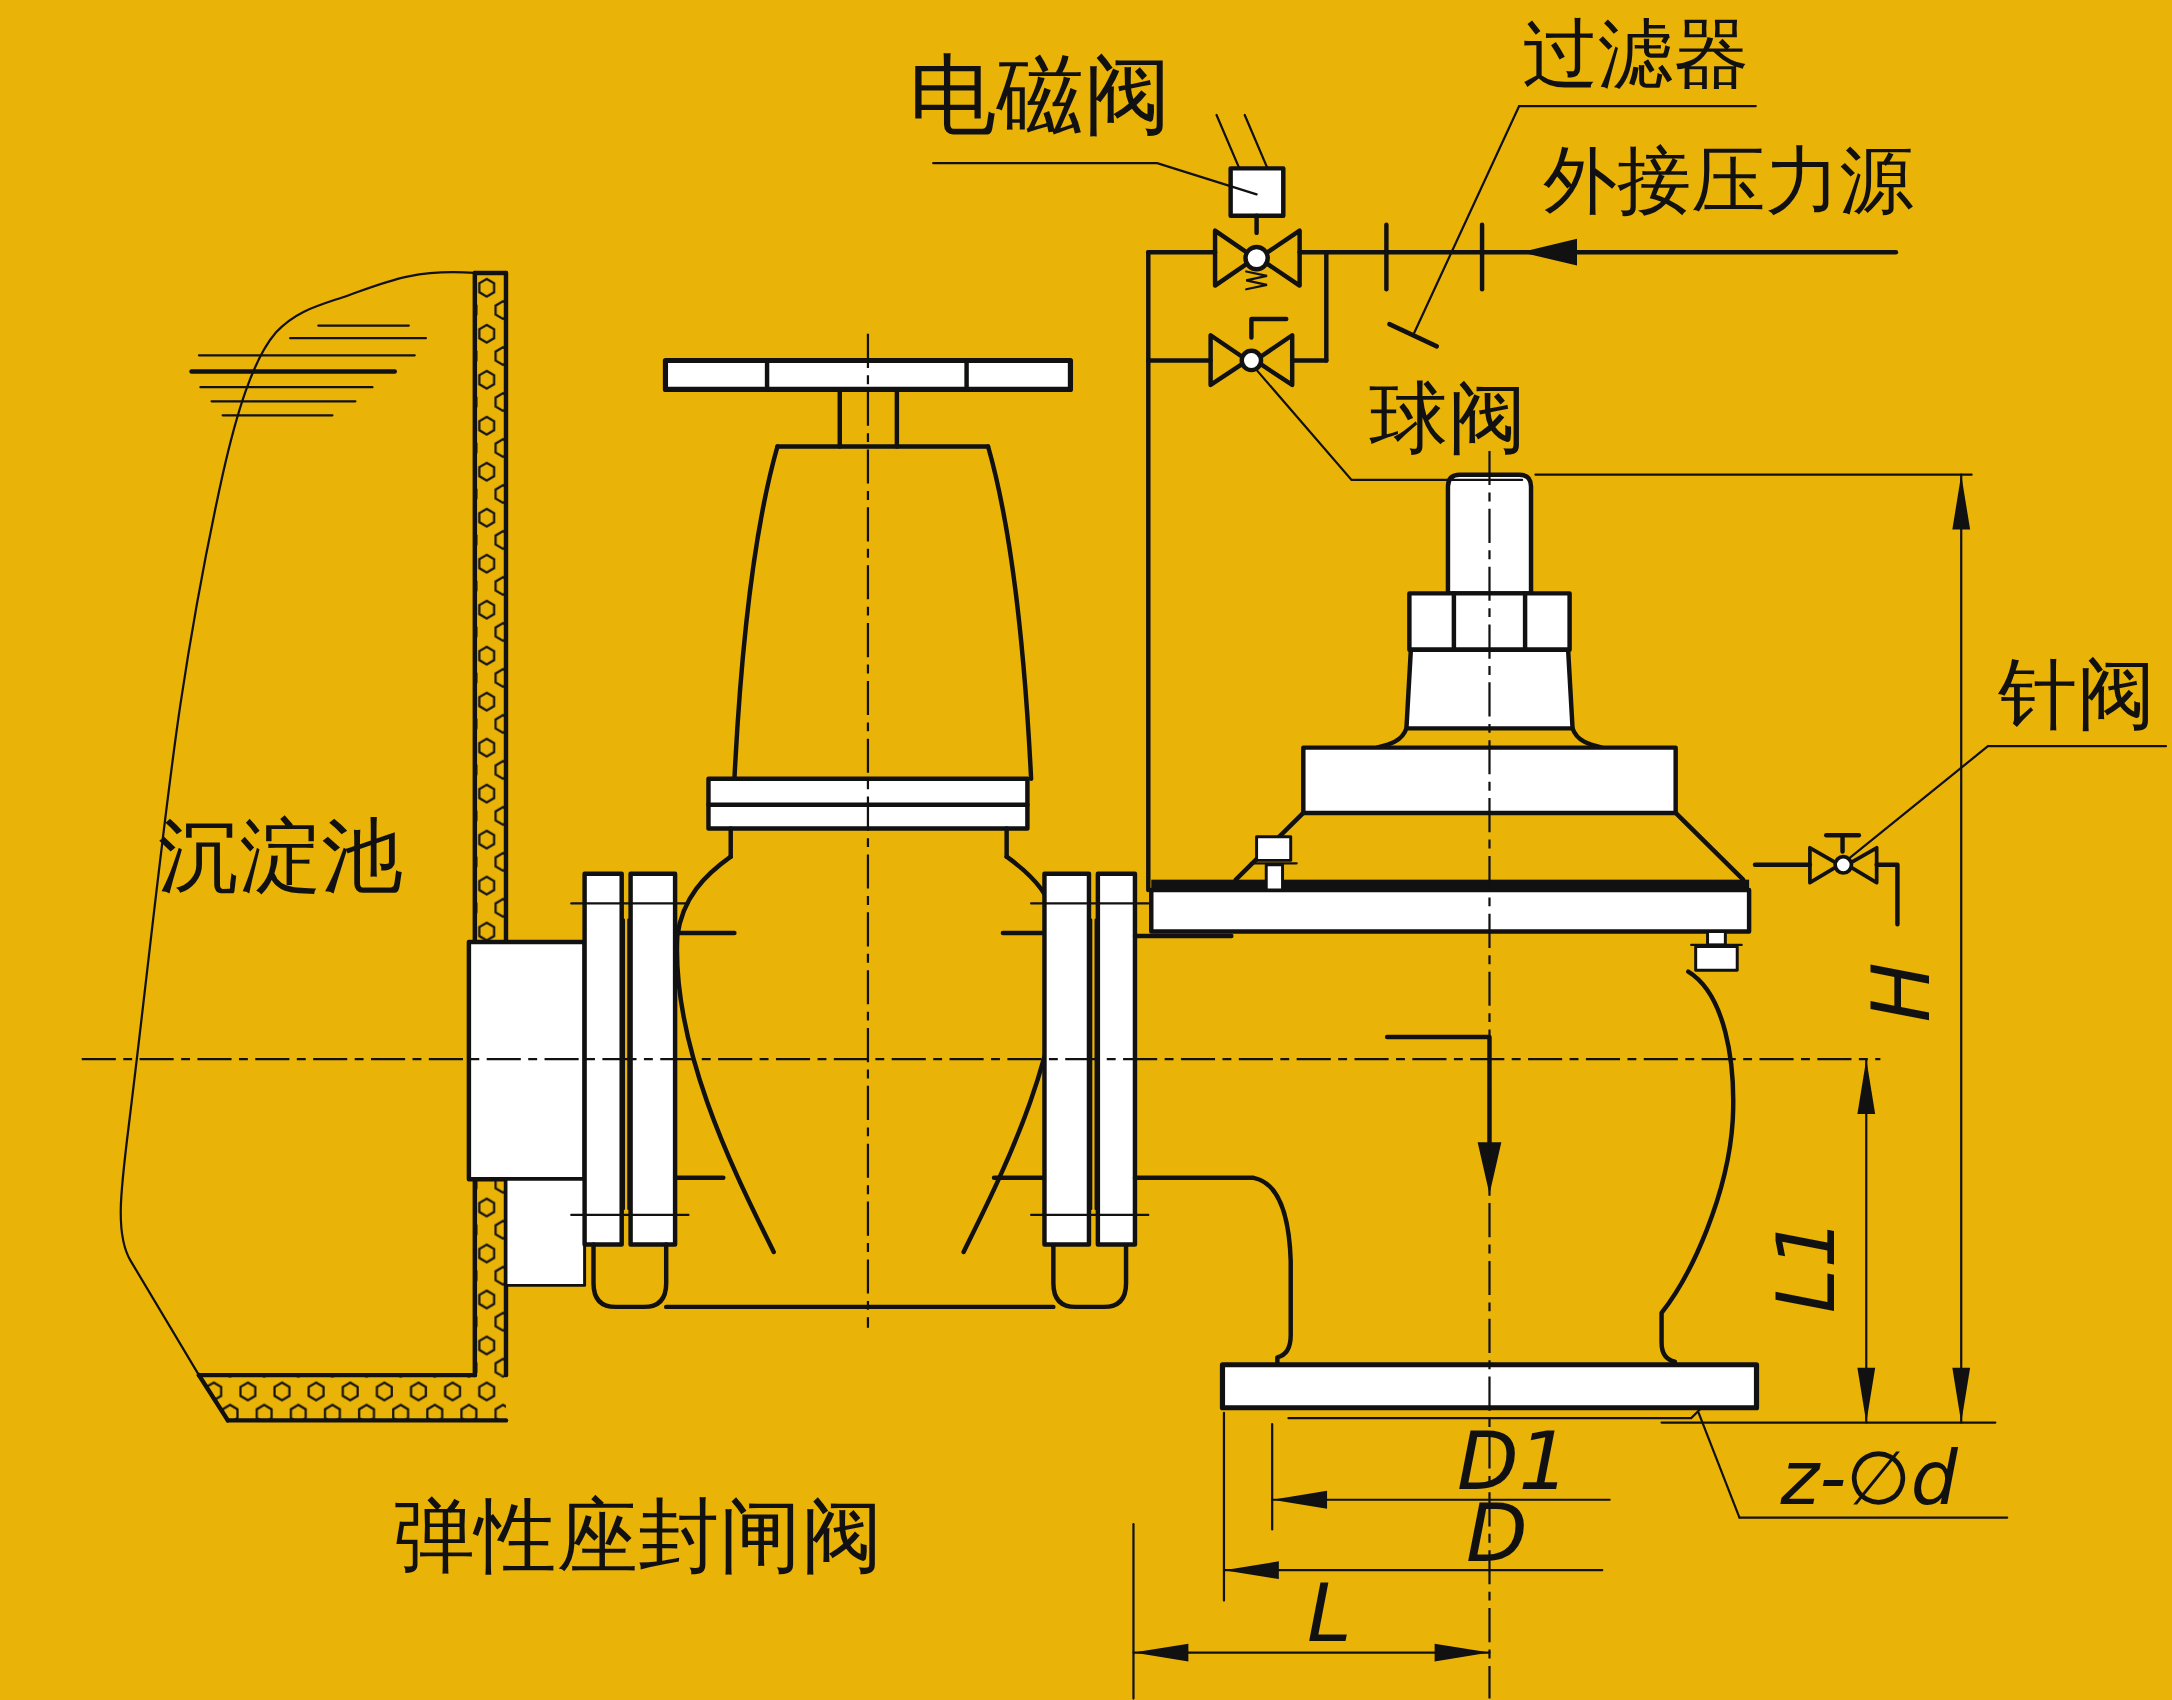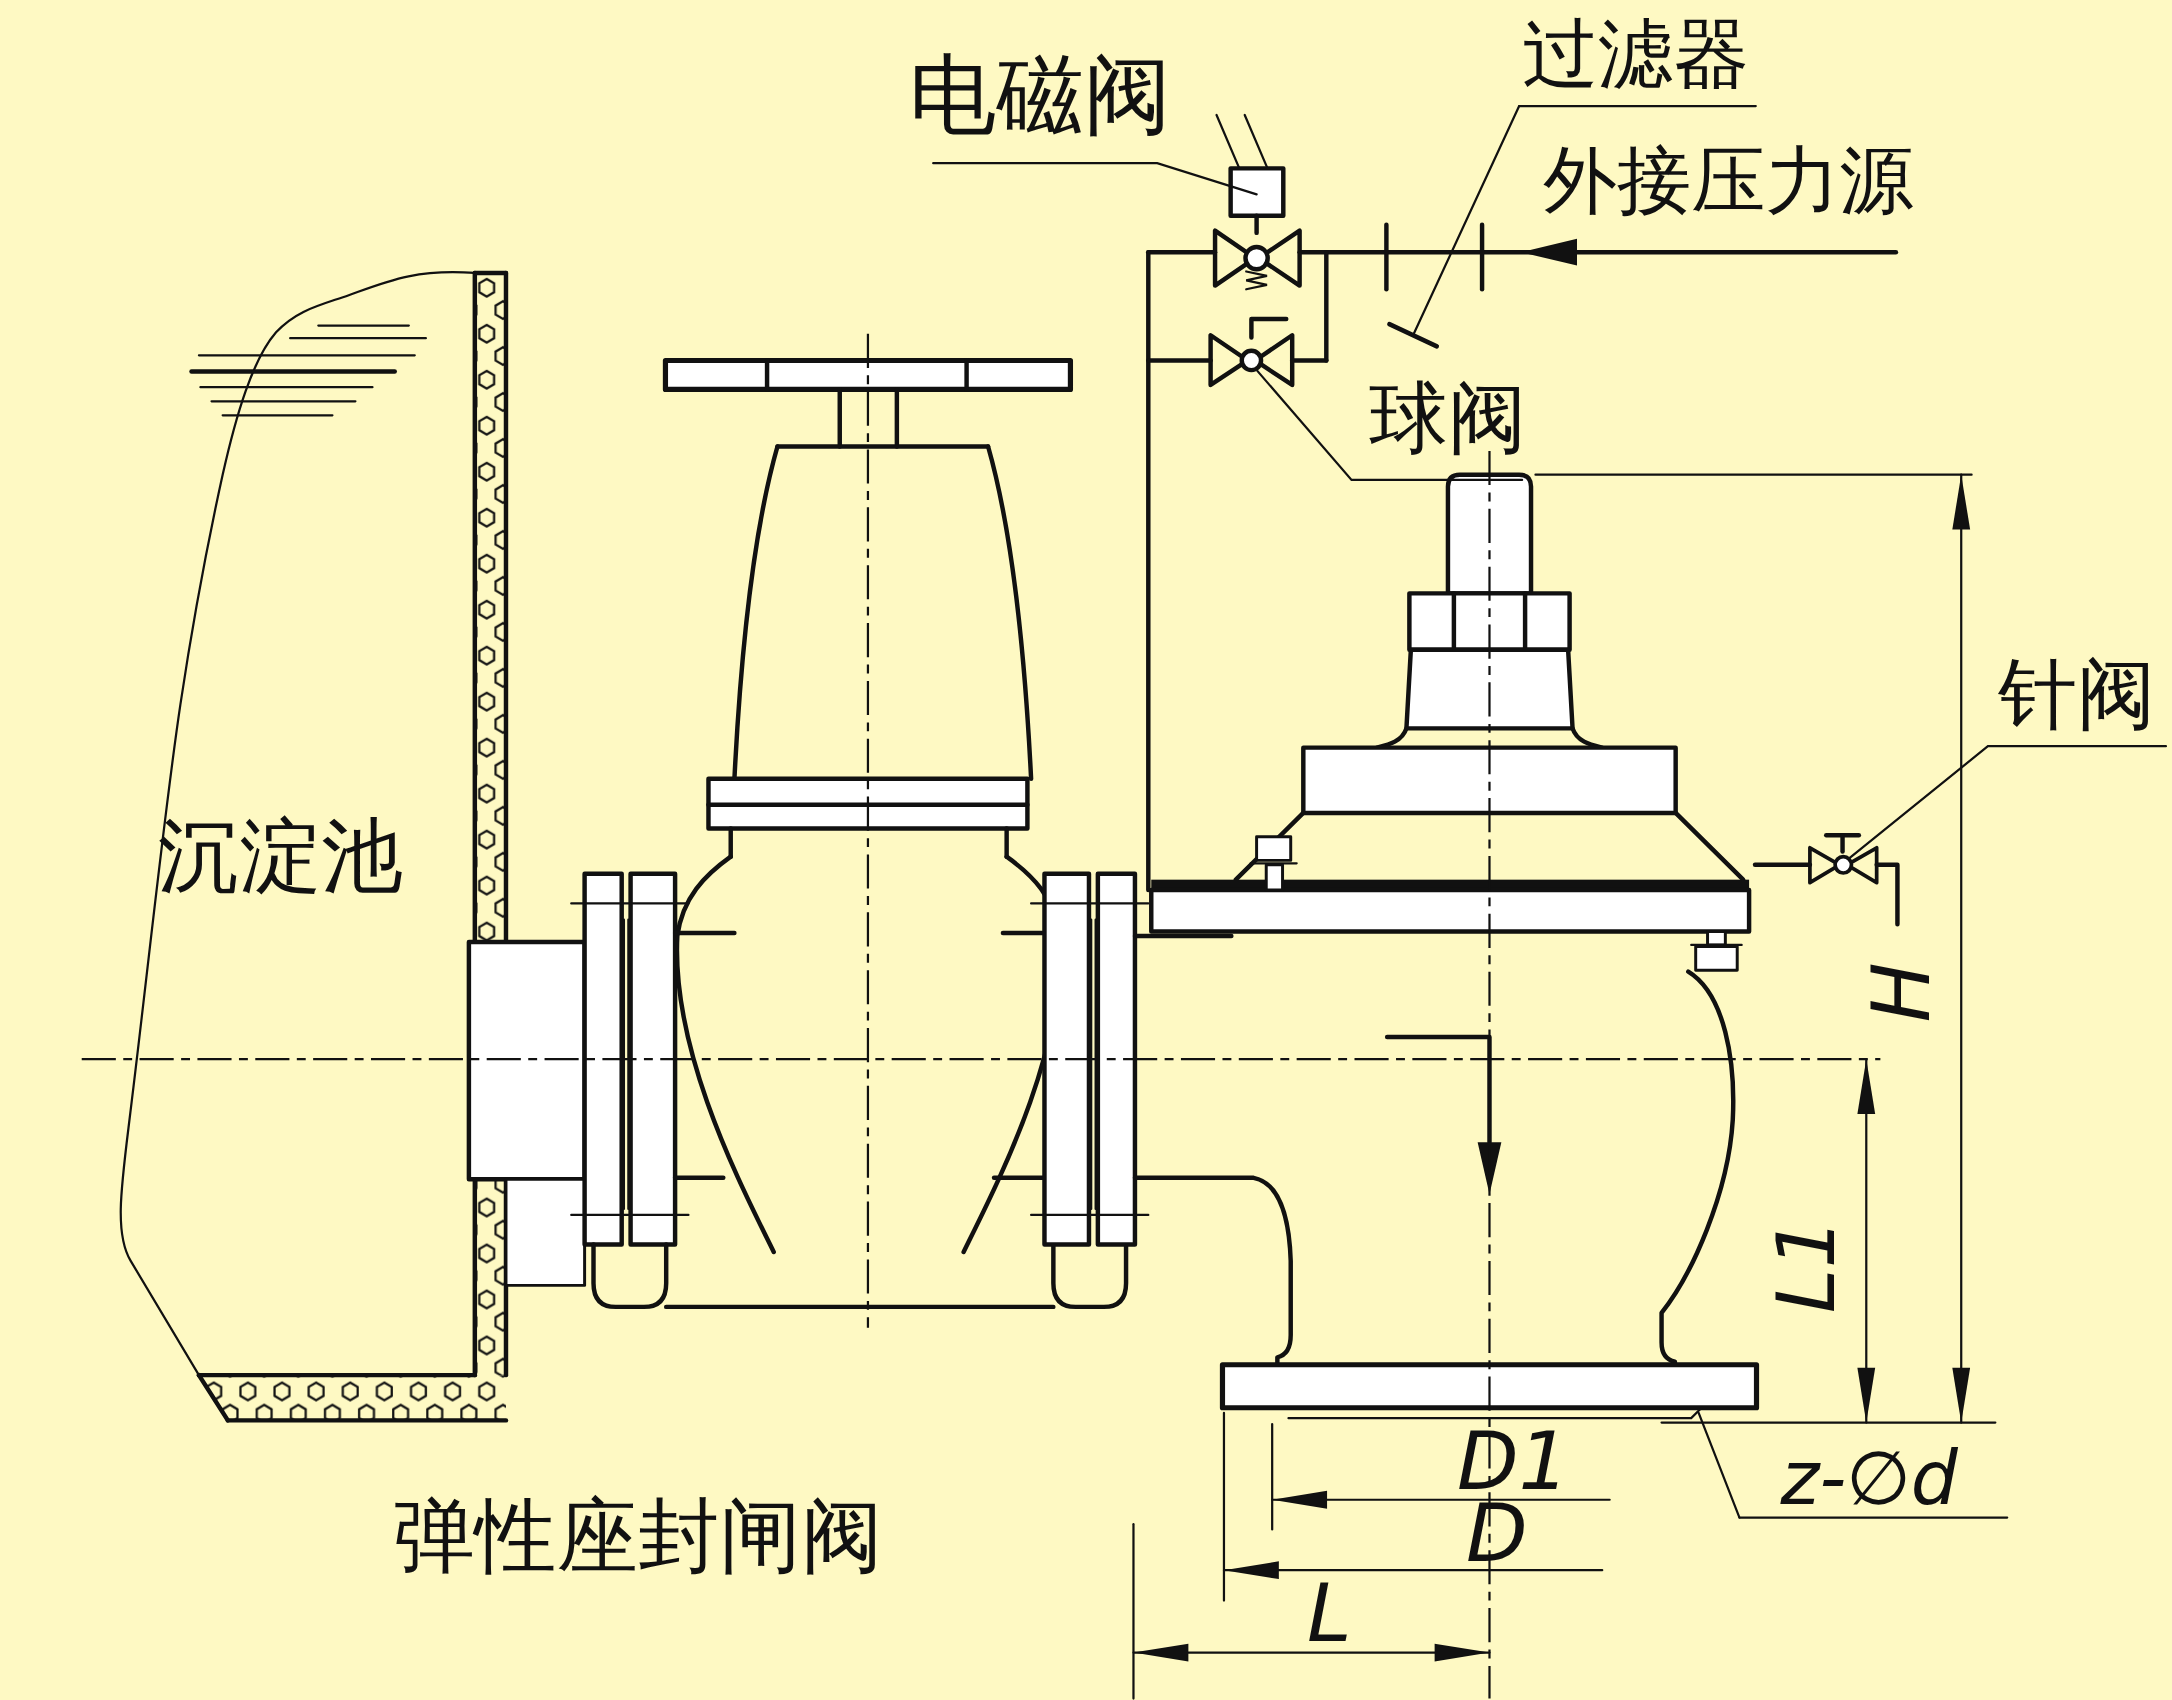--- a/index.html
+++ b/index.html
@@ -1,16 +1,16 @@
 <!DOCTYPE html>
 <html style="font-size:12px"><head>
 <meta charset="utf-8">
 <style>
   html,body{margin:0;padding:0;background:#fff;}
-  .stage{width:2172px;height:1700px;background:#fef9c3;position:relative;}
+  .stage{width:2172px;height:1700px;background:#eab308;position:relative;}
   svg{display:block;}
   .o   {stroke:#111;stroke-width:6;fill:none;stroke-linecap:round;stroke-linejoin:round;}
   .ow  {stroke:#111;stroke-width:6;fill:#fff;stroke-linejoin:round;}
   .th  {stroke:#111;stroke-width:3;fill:none;stroke-linecap:round;}
   .dim {stroke:#111;stroke-width:3;fill:none;stroke-linecap:round;}
   .cl  {stroke:#111;stroke-width:3;fill:none;stroke-dasharray:46 10 12 10;}
   .blk {fill:#111;stroke:none;}
   .hatchline{stroke:#111;stroke-width:3;fill:none;}
   .lbl {font-family:"DejaVu Sans","Liberation Sans",sans-serif;fill:#111;}
   .cjk {font-size:106px;}

